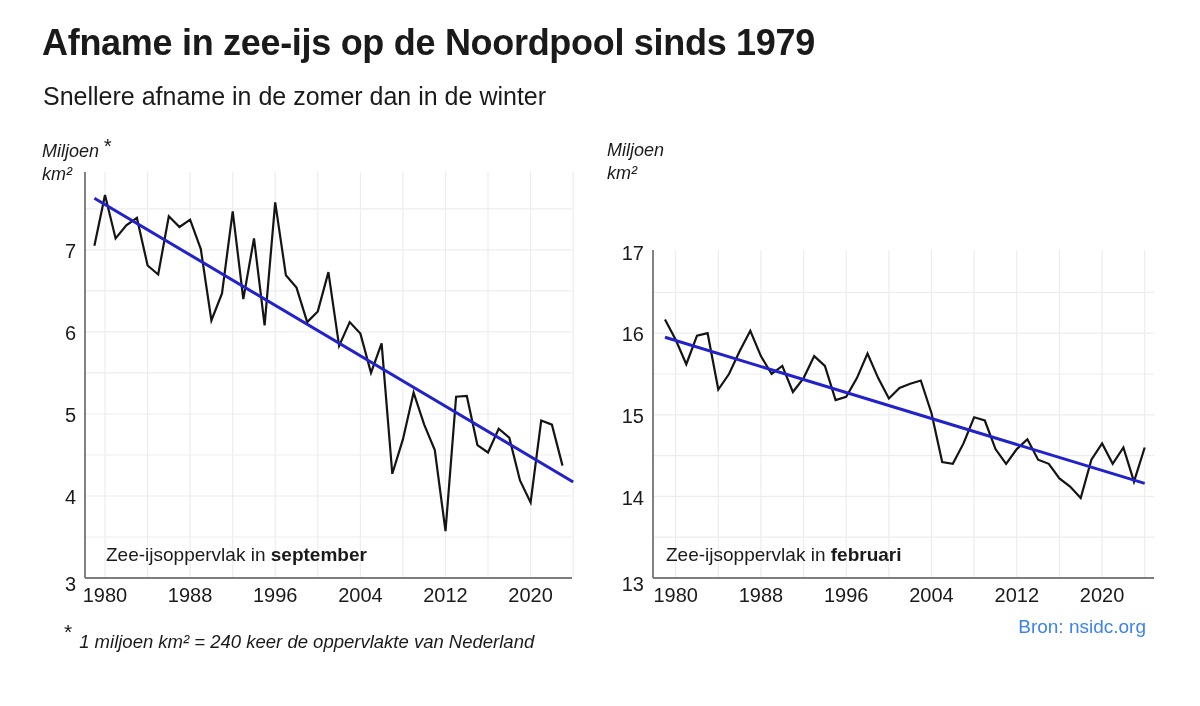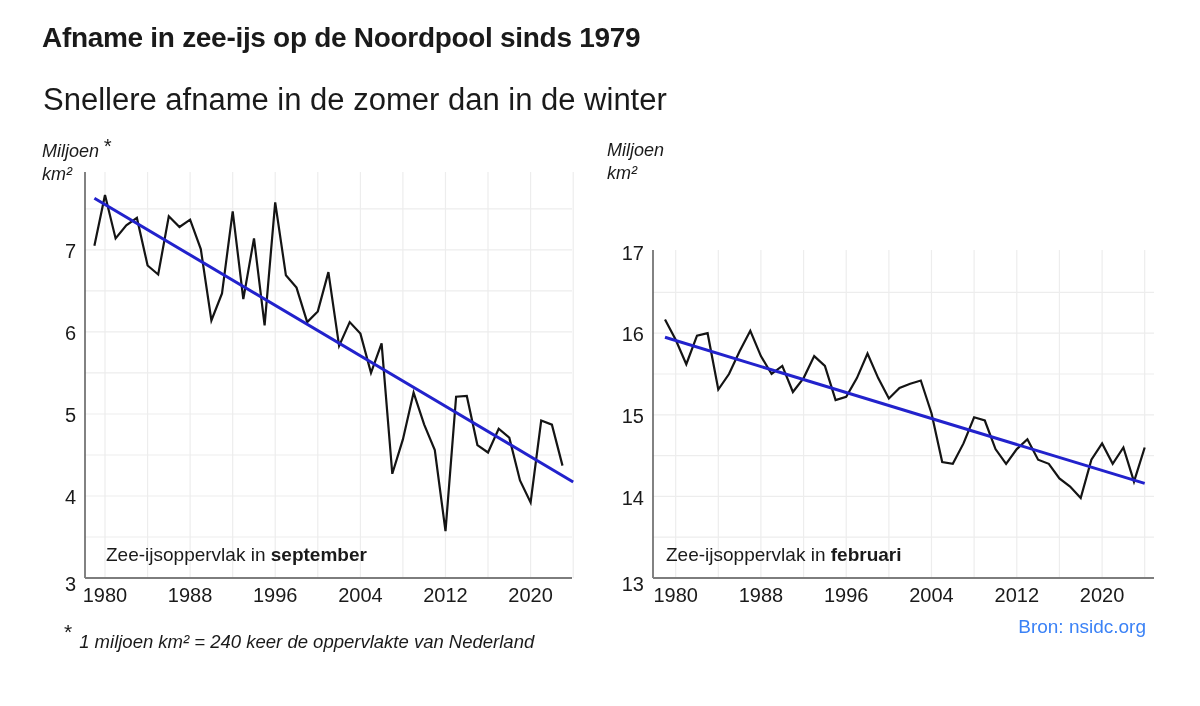--- a/index.html
+++ b/index.html
@@ -1,21 +1,21 @@
 <!DOCTYPE html>
 <html><head>
 <meta charset="utf-8">
 <style>
   html,body{margin:0;padding:0;background:#ffffff;}
   .canvas{
     position:relative;width:1200px;height:706px;background:#ffffff;
     font-family:"Liberation Sans",sans-serif;color:#1a1a1a;overflow:hidden;
   }
-  .title{position:absolute;left:42px;top:22px;font-size:28px;font-weight:700;letter-spacing:-0.3px;}
-  .subtitle{position:absolute;left:43px;top:82px;font-size:31px;font-weight:400;}
+  .title{position:absolute;left:42px;top:22px;font-size:36px;font-weight:700;letter-spacing:-0.3px;}
+  .subtitle{position:absolute;left:43px;top:82px;font-size:25px;font-weight:400;}
   .unit-label{position:absolute;top:139px;font-size:18px;line-height:23px;font-style:italic;}
   .unit-label .ast{font-size:20px;position:relative;top:-4px;left:4px;}
   .plot-label{position:absolute;top:544px;font-size:19px;}
   .footnote{position:absolute;left:64px;top:620px;}
   .fn-star{font-size:21px;vertical-align:9px;margin-right:7px;}
   .fn-text{font-style:italic;font-size:18.5px;}
   .source{position:absolute;left:946px;top:616px;width:200px;text-align:right;font-size:19px;color:#3b82f6;}
   svg{position:absolute;left:0;top:0;}
 </style>
 </head>

